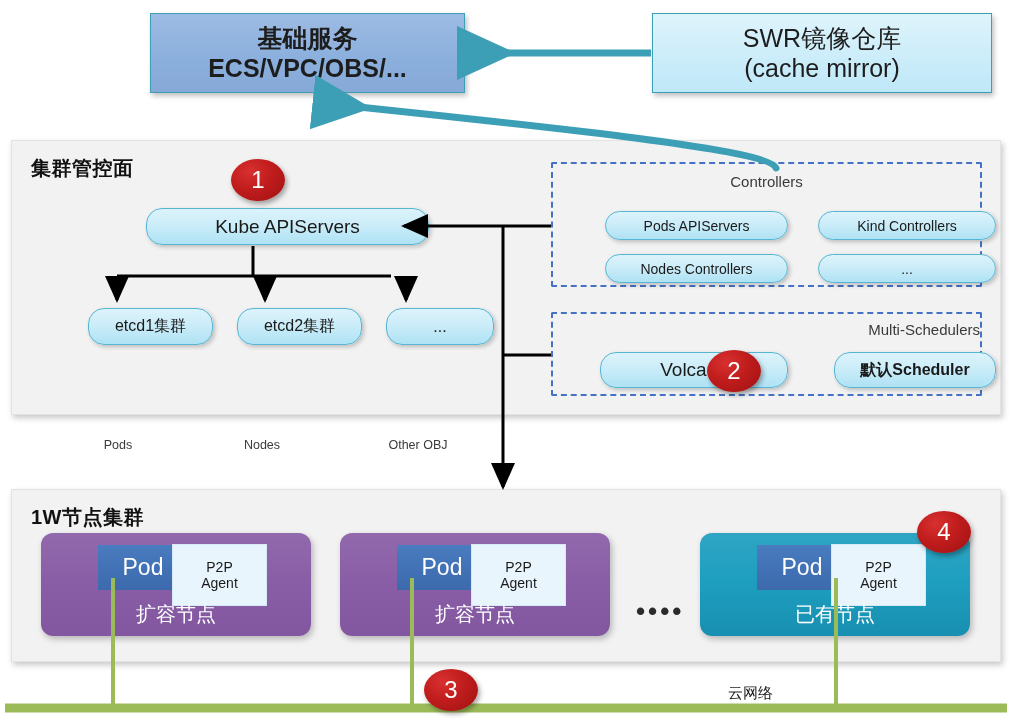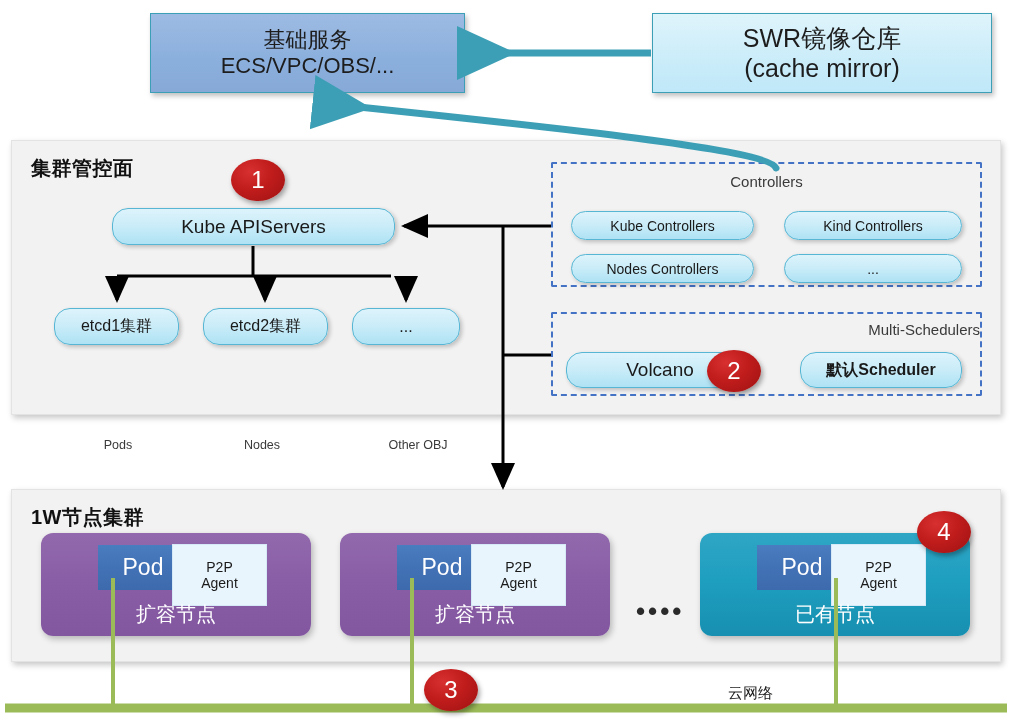--- a/index.html
+++ b/index.html
@@ -21,21 +21,21 @@
   .topbox {
     border: 1.5px solid #3d9fb5;
     display: flex; align-items: center; justify-content: center;
     text-align: center;
     line-height: 1.2;
     box-shadow: 2px 3px 5px rgba(0,0,0,.25);
   }
   .topbox span { display:block; }
   .base-svc {
     background: linear-gradient(180deg,#9dbbe3 0%, #8cb0dd 55%, #86a9d8 100%);
-    color:#1d1d1d; font-size: 22px;
+    color:#1d1d1d; font-size: 25px; font-weight: bold;
   }
   .swr {
     background: linear-gradient(180deg,#dff4fb 0%, #cfeefa 45%, #bfe8f8 100%);
     color:#1d1d1d; font-size: 25px;
   }
 
   
   .panel {
     background:#f2f2f2;
     border: 1px solid #e3e3e3;
@@ -51,20 +51,21 @@
 
   
   .lbox {
     border: 1px solid #56b6d4;
     border-radius: 16px;
     background: linear-gradient(180deg,#ddf3fb 0%, #c9ecf8 50%, #aee2f4 100%);
     display:flex; align-items:center; justify-content:center;
     color:#1a1a1a;
     box-shadow: 2px 2px 4px rgba(0,0,0,.22);
     text-align:center;
+    margin-left:34px;
   }
   .lbox.big { font-size: 19px; }
   .lbox.mid { font-size: 16px; }
   .lbox.sm  { font-size: 14px; }
 
   
   .dashed {
     border: 2px dashed #4472c4;
     border-radius: 2px;
     background: transparent;
@@ -157,21 +158,21 @@
 
   <div class="abs lbox big" style="left:112px; top:208px; width:283px; height:37px;">Kube APIServers</div>
 
   <div class="abs lbox mid" style="left:54px; top:308px; width:125px; height:37px;">etcd1集群</div>
   <div class="abs lbox mid" style="left:203px; top:308px; width:125px; height:37px;">etcd2集群</div>
   <div class="abs lbox mid" style="left:352px; top:308px; width:108px; height:37px;">...</div>
 
   <div class="abs dashed" style="left:551px; top:162px; width:431px; height:125px;">
     <div class="group-title" style="top:9px;">Controllers</div>
   </div>
-  <div class="abs lbox sm" style="left:571px; top:211px; width:183px; height:29px;">Kube Controllers</div>
+  <div class="abs lbox sm" style="left:571px; top:211px; width:183px; height:29px;">Pods APIServers</div>
   <div class="abs lbox sm" style="left:784px; top:211px; width:178px; height:29px;">Kind Controllers</div>
   <div class="abs lbox sm" style="left:571px; top:254px; width:183px; height:29px;">Nodes Controllers</div>
   <div class="abs lbox sm" style="left:784px; top:254px; width:178px; height:29px;">...</div>
 
   <div class="abs dashed" style="left:551px; top:312px; width:431px; height:84px;">
     <div class="group-title" style="top:7px;text-align:right;">Multi-Schedulers</div>
   </div>
   <div class="abs lbox big" style="left:566px; top:352px; width:188px; height:36px;">Volcano</div>
   <div class="abs lbox mid" style="left:800px; top:352px; width:162px; height:36px;font-weight:bold;">默认Scheduler</div>
 

